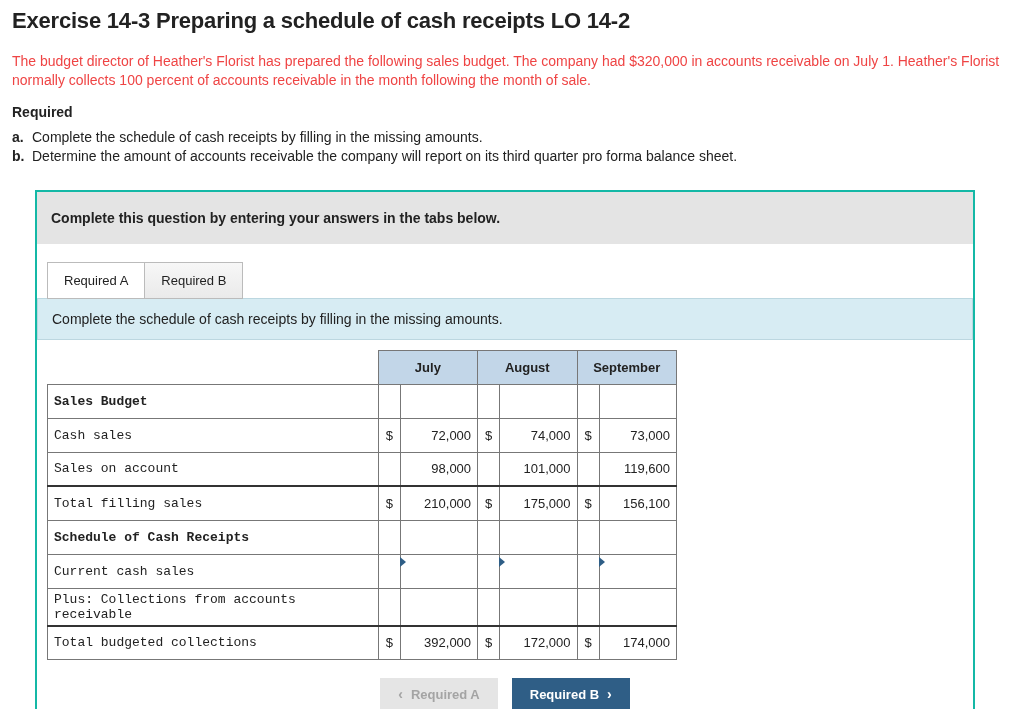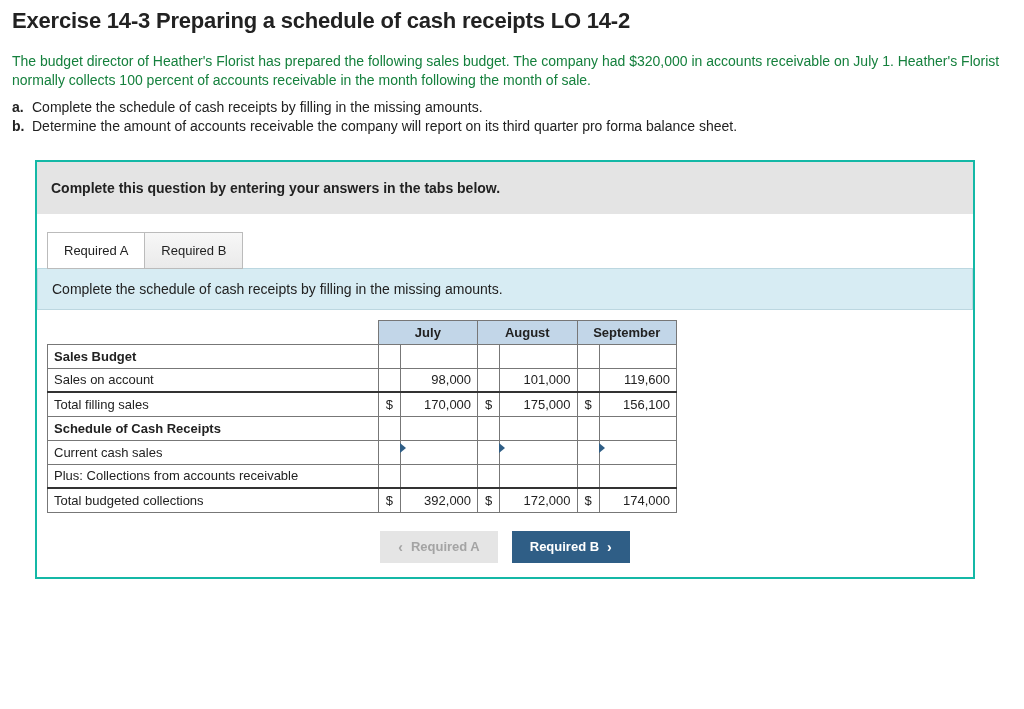--- a/index.html
+++ b/index.html
@@ -14,22 +14,22 @@
   .page { padding: 8px 12px 20px 12px; }
   h1 {
     font-size: 22px;
     font-weight: bold;
     margin: 0 0 18px 0;
     letter-spacing: -0.2px;
   }
   .intro {
     font-size: 14px;
     line-height: 1.35;
-    color: #15803d;
-    margin-bottom: 8px;
+    color: #ef4444;
+    margin-bottom: 14px;
   }
   .required-head {
     font-weight: bold;
     margin: 10px 0 8px 0;
   }
   .req-list { margin: 0 0 24px 0; line-height: 1.35; }
   .req-list .item { display: flex; }
   .req-list .bullet { width: 20px; font-weight: bold; }
   .answer-area {
     border: 2px solid #14b8a6;
@@ -69,33 +69,33 @@
   }
   .worksheet {
     margin: 10px 10px 18px 10px;
     width: 630px;
     border-collapse: collapse;
     font-size: 13px;
   }
   .worksheet th, .worksheet td {
     border: 1px solid #777;
     padding: 3px 6px;
-    height: 24px;
+    height: 34px;
   }
   .worksheet th {
     background: #c2d6e8;
     font-weight: bold;
     text-align: center;
   }
   .worksheet th.rowlabel-head {
     background: #fff;
     border-top: none;
     border-left: none;
   }
-  .label-col { width: 300px; text-align: left; font-weight: normal; }
+  .label-col { width: 300px; text-align: left; font-weight: normal; font-family: Liberation Mono, monospace; }
   .label-bold { font-weight: bold; }
   .sym { width: 20px; text-align: center; }
   .val { width: 70px; text-align: right; }
   .navbtns {
     display: flex;
     justify-content: center;
     gap: 14px;
     padding-bottom: 14px;
   }
   .btn {
@@ -129,20 +129,21 @@
   .total-top td { border-top: 2px solid #333; }
 </style>
 </head>
 <body>
 
 <div class="page">
   <h1>Exercise 14-3 Preparing a schedule of cash receipts LO 14-2</h1>
 
   <div class="intro">The budget director of Heather's Florist has prepared the following sales budget. The company had $320,000 in accounts receivable on July 1. Heather's Florist normally collects 100 percent of accounts receivable in the month following the month of sale.</div>
 
+  <div class="required-head">Required</div>
 
   <div class="req-list">
     <div class="item">
       <span class="bullet">a.</span>
       <span>Complete the schedule of cash receipts by filling in the missing amounts.</span>
     </div>
     <div class="item">
       <span class="bullet">b.</span>
       <span>Determine the amount of accounts receivable the company will report on its third quarter pro forma balance sheet.</span>
     </div>
@@ -169,32 +170,41 @@
       <tr>
         <td class="label-col label-bold">Sales Budget</td>
         <td class="sym"></td>
             <td class="val"></td>
         <td class="sym"></td>
             <td class="val"></td>
         <td class="sym"></td>
             <td class="val"></td>
       </tr>
       <tr>
+        <td class="label-col">Cash sales</td>
+        <td class="sym">$</td>
+        <td class="val">72,000</td>
+        <td class="sym">$</td>
+        <td class="val">74,000</td>
+        <td class="sym">$</td>
+        <td class="val">73,000</td>
+      </tr>
+      <tr>
         <td class="label-col">Sales on account</td>
         <td class="sym"></td>
         <td class="val">98,000</td>
         <td class="sym"></td>
         <td class="val">101,000</td>
         <td class="sym"></td>
         <td class="val">119,600</td>
       </tr>
       <tr class="total-top">
         <td class="label-col">Total filling sales</td>
         <td class="sym">$</td>
-        <td class="val">170,000</td>
+        <td class="val">210,000</td>
         <td class="sym">$</td>
         <td class="val">175,000</td>
         <td class="sym">$</td>
         <td class="val">156,100</td>
       </tr>
       <tr>
         <td class="label-col label-bold">Schedule of Cash Receipts</td>
         <td class="sym"></td>
             <td class="val"></td>
         <td class="sym"></td>

